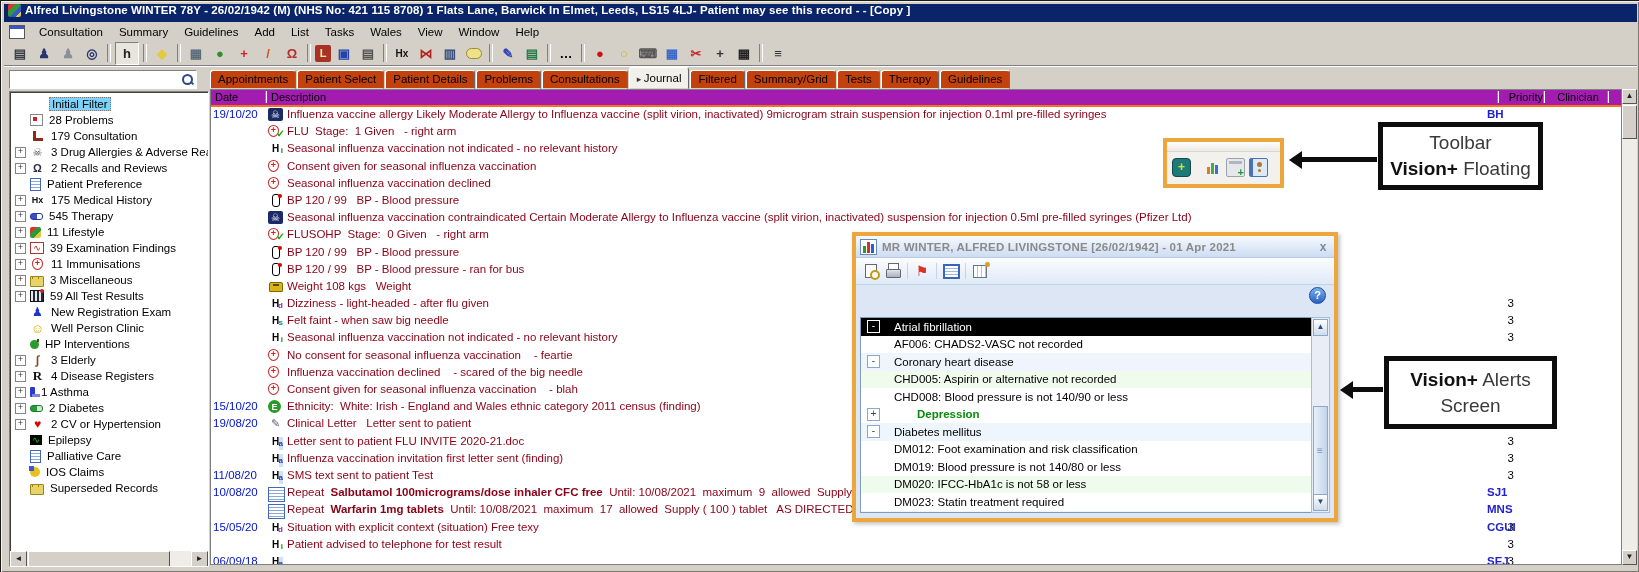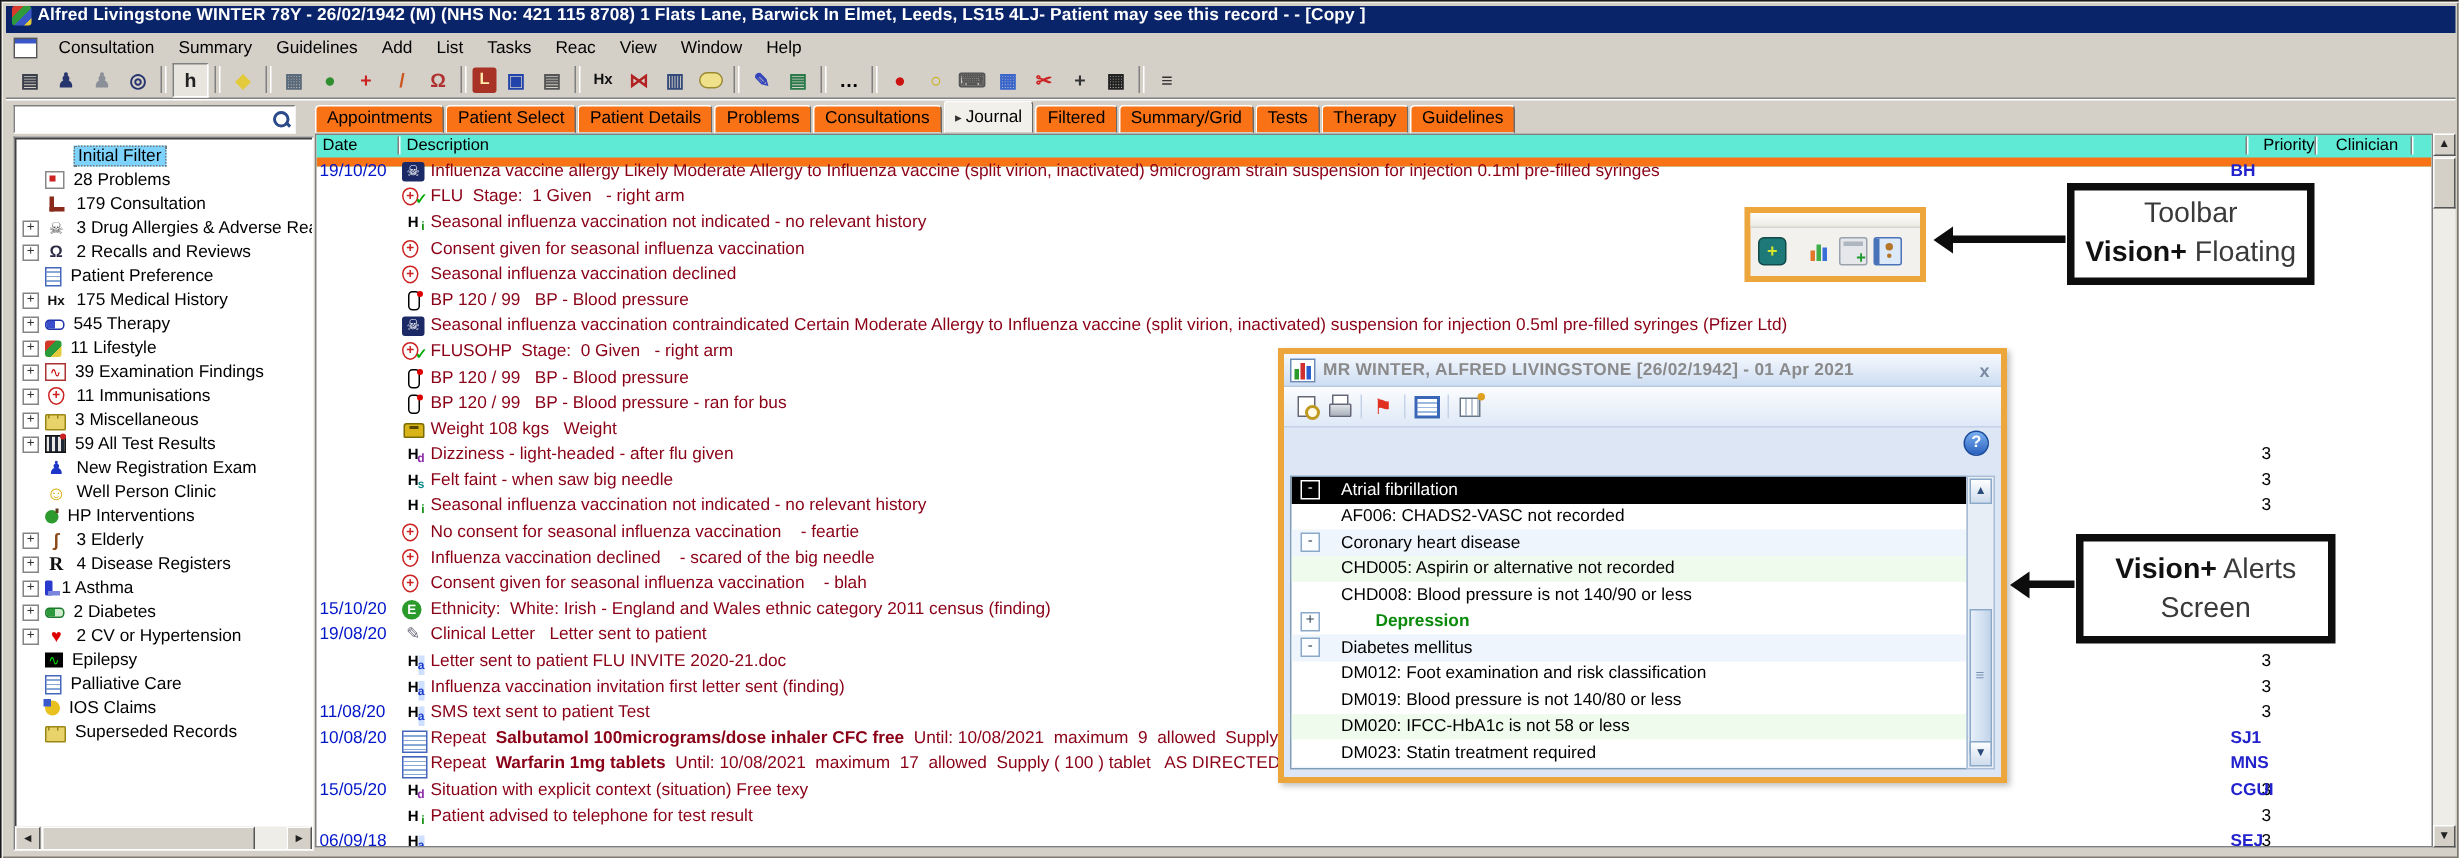--- a/index.html
+++ b/index.html
@@ -70,27 +70,27 @@
   .si-register{font-family:"Liberation Serif",serif;font-weight:bold;font-size:13px;color:#111;}.si-register::before{content:"R";}
   .si-inhaler{width:5px;height:10px;background:#2a3acc;border-radius:1px;}
   .si-inhaler::after{content:"";position:absolute;bottom:0;left:2px;width:8px;height:3px;background:#7a86dd;}
   .si-diab{width:11px;height:5px;border-radius:3px;border:1px solid #1a7a2a;background:linear-gradient(90deg,#2a9a3a 50%,#cfeccf 50%);}
   .si-heart{color:#d00;font-size:12px;}.si-heart::before{content:"♥";}
   .si-epilepsy{width:12px;height:10px;background:#000;color:#0d0;font-size:9px;}.si-epilepsy::before{content:"∿";line-height:9px;}
   .si-claims{width:10px;height:10px;background:#e8c020;border-radius:50%;}
   .si-claims::after{content:"";position:absolute;left:-1px;top:-1px;width:5px;height:5px;background:#3a5acc;}
   
   .tabs{position:absolute;left:209px;top:68px;right:18px;height:20px;display:flex;align-items:flex-end;font-size:11.5px;}
-  .tab{height:17px;line-height:17px;padding:0 7px;background:#f97316;border:1px solid;border-color:#fff #6a6a6a #d4d0c8 #fff;
+  .tab{height:17px;line-height:17px;padding:0 7px;background:#c2410c;border:1px solid;border-color:#fff #6a6a6a #d4d0c8 #fff;
        border-radius:3px 3px 0 0;margin-right:1px;white-space:nowrap;}
   .tab.active{height:20px;line-height:20px;background:#f2f0ea;font-weight:normal;}
   .tab.active::before{content:"▸ ";font-size:9px;color:#333;}
   
   .grid{position:absolute;left:209px;top:88px;width:1412px;height:476px;background:#fff;border:1px solid #808080;box-sizing:border-box;overflow:hidden;}
-  .ghead{position:absolute;left:0;top:0;right:0;height:15px;background:#5eead4;border-bottom:6px solid #f97316;font-size:11px;color:#000;}
+  .ghead{position:absolute;left:0;top:0;right:0;height:15px;background:#a21caf;border-bottom:2px solid #f97316;font-size:11px;color:#000;}
   .ghead span{position:absolute;top:1px;}
   .gsep{position:absolute;top:1px;width:1px;height:12px;background:#808080;box-shadow:1px 0 0 #fff;}
   .rows{position:absolute;left:0;top:16px;right:0;bottom:0;overflow:hidden;}
   .jrow{position:relative;height:17.2px;font-size:11.5px;}
   .jdate{position:absolute;left:2px;top:2px;color:#0014c8;}
   .jicon{position:absolute;left:57px;top:2px;}
   .jtext{position:absolute;left:76px;top:2px;right:130px;overflow:hidden;white-space:pre;color:#8a0016;}
   .jdrug{font-weight:bold;}
   .jpri{position:absolute;left:1270px;width:33px;top:2px;text-align:right;color:#000;}
   .jcli{position:absolute;left:1276px;top:2px;color:#2222cc;font-weight:bold;}
@@ -192,21 +192,21 @@
 
   <div class="menubar">
     <span class="menuwinicon"></span>
 
   <span class="menuitem">Consultation</span>
       <span class="menuitem">Summary</span>
       <span class="menuitem">Guidelines</span>
       <span class="menuitem">Add</span>
       <span class="menuitem">List</span>
       <span class="menuitem">Tasks</span>
-      <span class="menuitem">Reac</span>
+      <span class="menuitem">Wales</span>
       <span class="menuitem">View</span>
       <span class="menuitem">Window</span>
       <span class="menuitem">Help</span>
     </div>
 
   <div class="toolbar">
 
   <span class="tbtn tb-daybook">
         <span class="g" style="color: rgb(58, 63, 74);">▤</span>
       </span>

